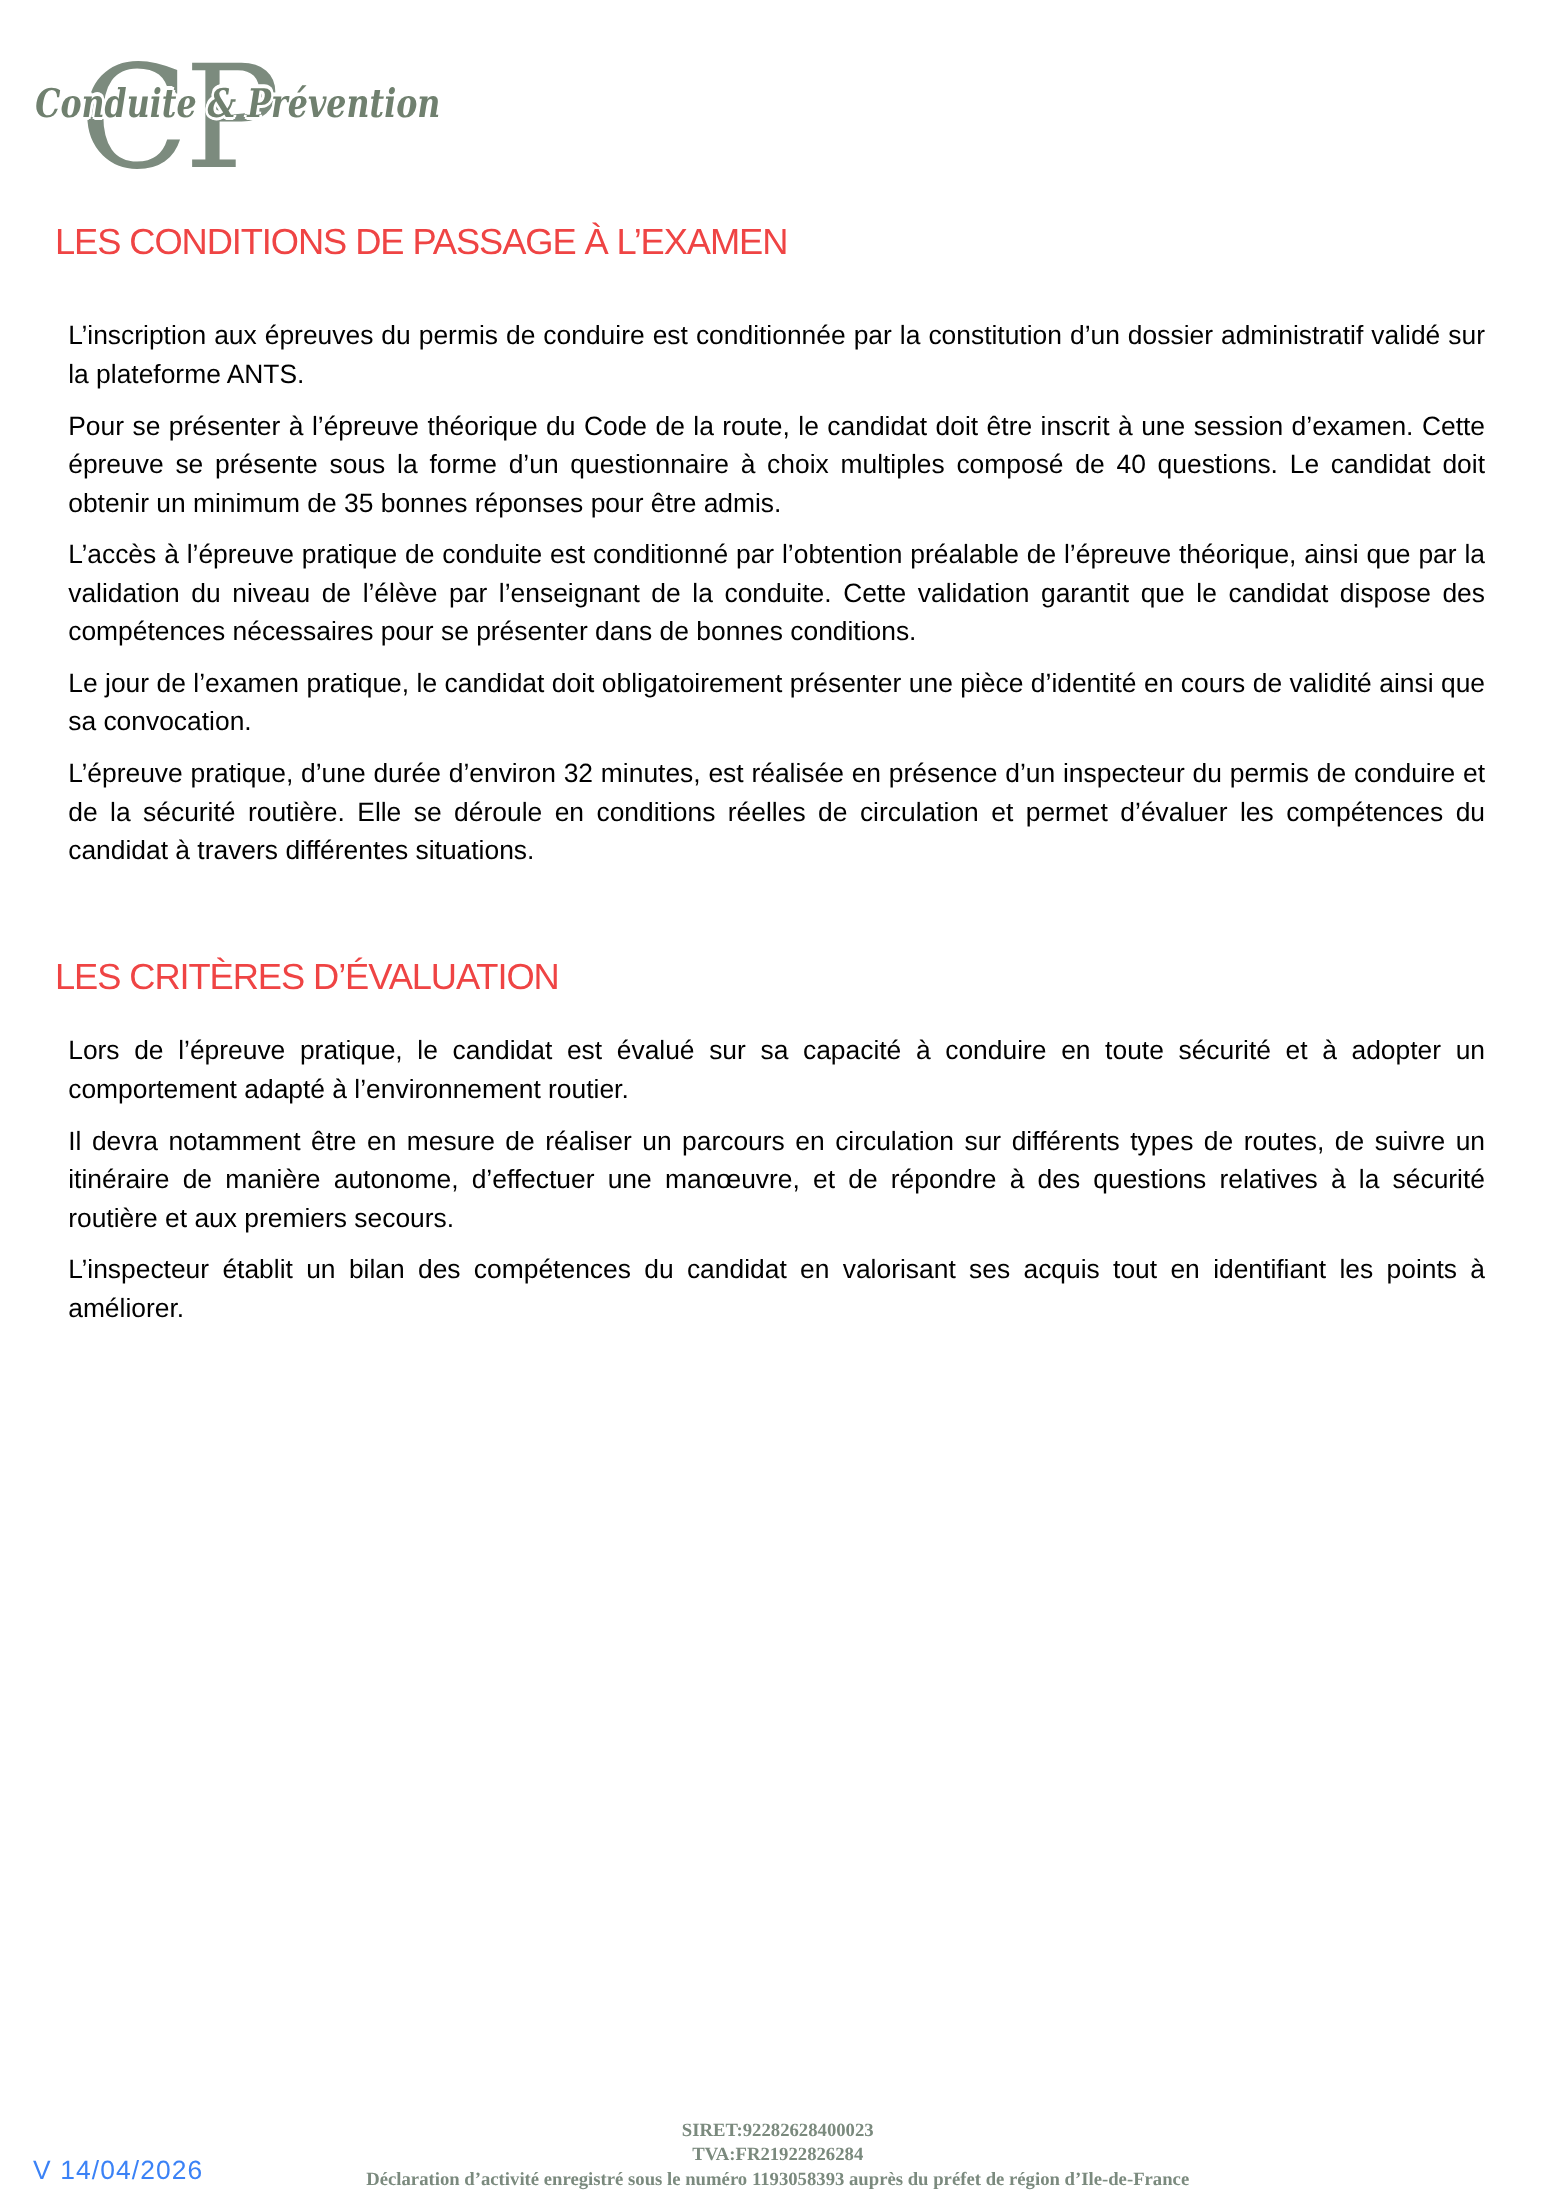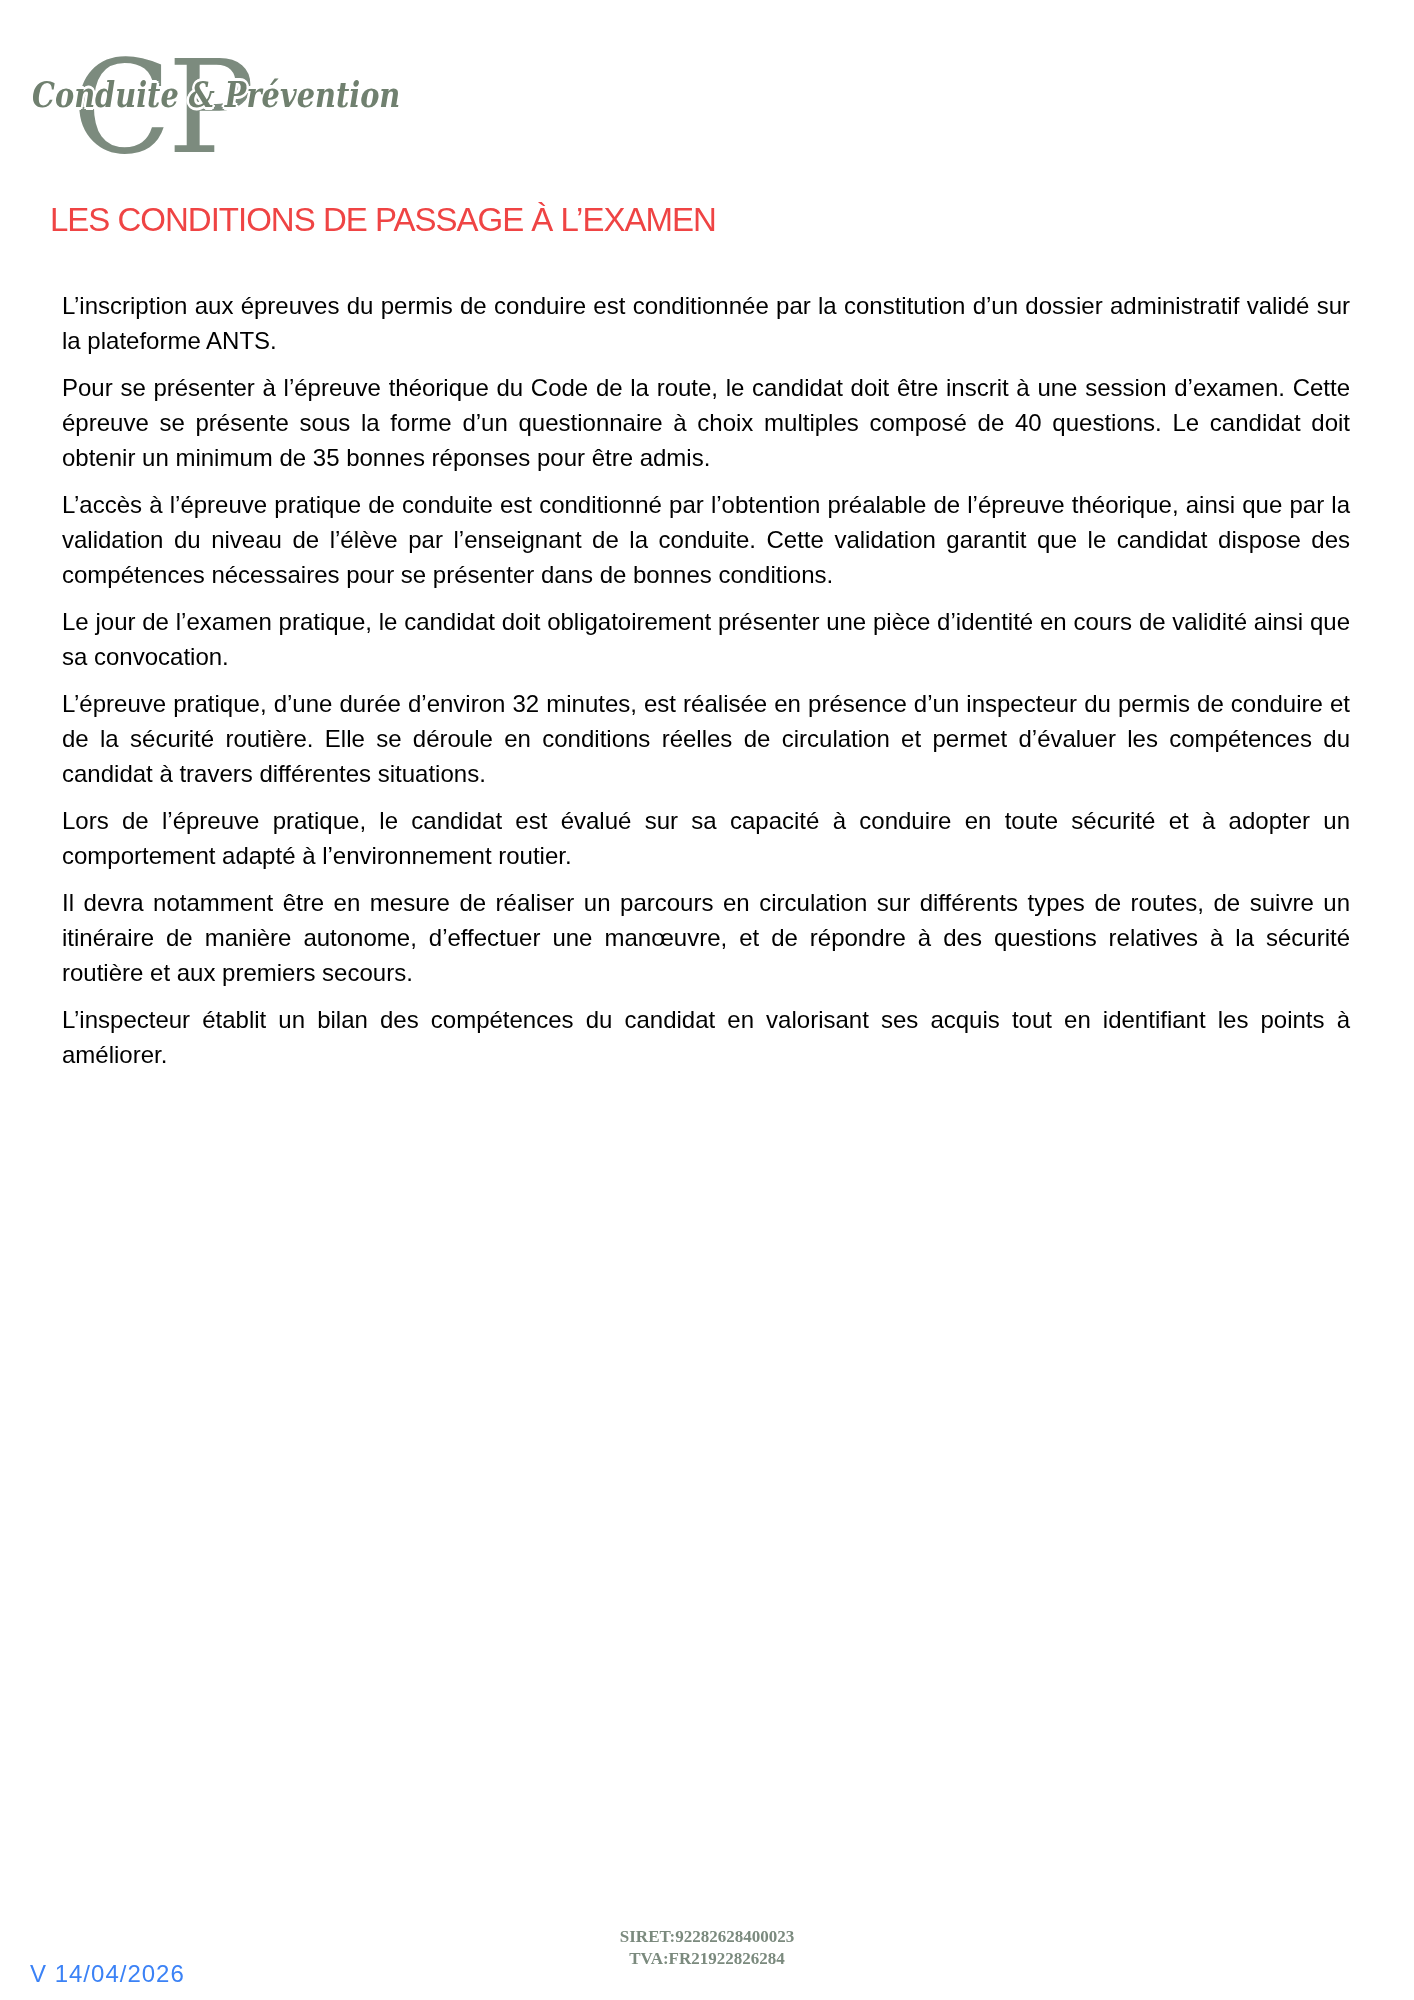--- a/index.html
+++ b/index.html
@@ -108,27 +108,29 @@
   <h1 class="section-title">LES CONDITIONS DE PASSAGE À L’EXAMEN</h1>
 
   <div class="body-text">
     <p>L’inscription aux épreuves du permis de conduire est conditionnée par la constitution d’un dossier administratif validé sur la plateforme ANTS.</p>
     <p>Pour se présenter à l’épreuve théorique du Code de la route, le candidat doit être inscrit à une session d’examen. Cette épreuve se présente sous la forme d’un questionnaire à choix multiples composé de 40 questions. Le candidat doit obtenir un minimum de 35 bonnes réponses pour être admis.</p>
     <p>L’accès à l’épreuve pratique de conduite est conditionné par l’obtention préalable de l’épreuve théorique, ainsi que par la validation du niveau de l’élève par l’enseignant de la conduite. Cette validation garantit que le candidat dispose des compétences nécessaires pour se présenter dans de bonnes conditions.</p>
     <p>Le jour de l’examen pratique, le candidat doit obligatoirement présenter une pièce d’identité en cours de validité ainsi que sa convocation.</p>
     <p>L’épreuve pratique, d’une durée d’environ 32 minutes, est réalisée en présence d’un inspecteur du permis de conduire et de la sécurité routière. Elle se déroule en conditions réelles de circulation et permet d’évaluer les compétences du candidat à travers différentes situations.</p>
   </div>
 
+  <h1 class="section-title second">LES CRITÈRES D’ÉVALUATION</h1>
 
   <div class="body-text">
     <p>Lors de l’épreuve pratique, le candidat est évalué sur sa capacité à conduire en toute sécurité et à adopter un comportement adapté à l’environnement routier.</p>
     <p>Il devra notamment être en mesure de réaliser un parcours en circulation sur différents types de routes, de suivre un itinéraire de manière autonome, d’effectuer une manœuvre, et de répondre à des questions relatives à la sécurité routière et aux premiers secours.</p>
     <p>L’inspecteur établit un bilan des compétences du candidat en valorisant ses acquis tout en identifiant les points à améliorer.</p>
   </div>
 
 </div>
 
 <div class="footer-center">
   <div>SIRET:92282628400023</div>
   <div>TVA:FR21922826284</div>
+  <div>Déclaration d’activité enregistré sous le numéro 1193058393 auprès du préfet de région d’Ile-de-France</div>
 </div>
 
 <div class="footer-version">V 14/04/2026</div>
 
 </body></html>

